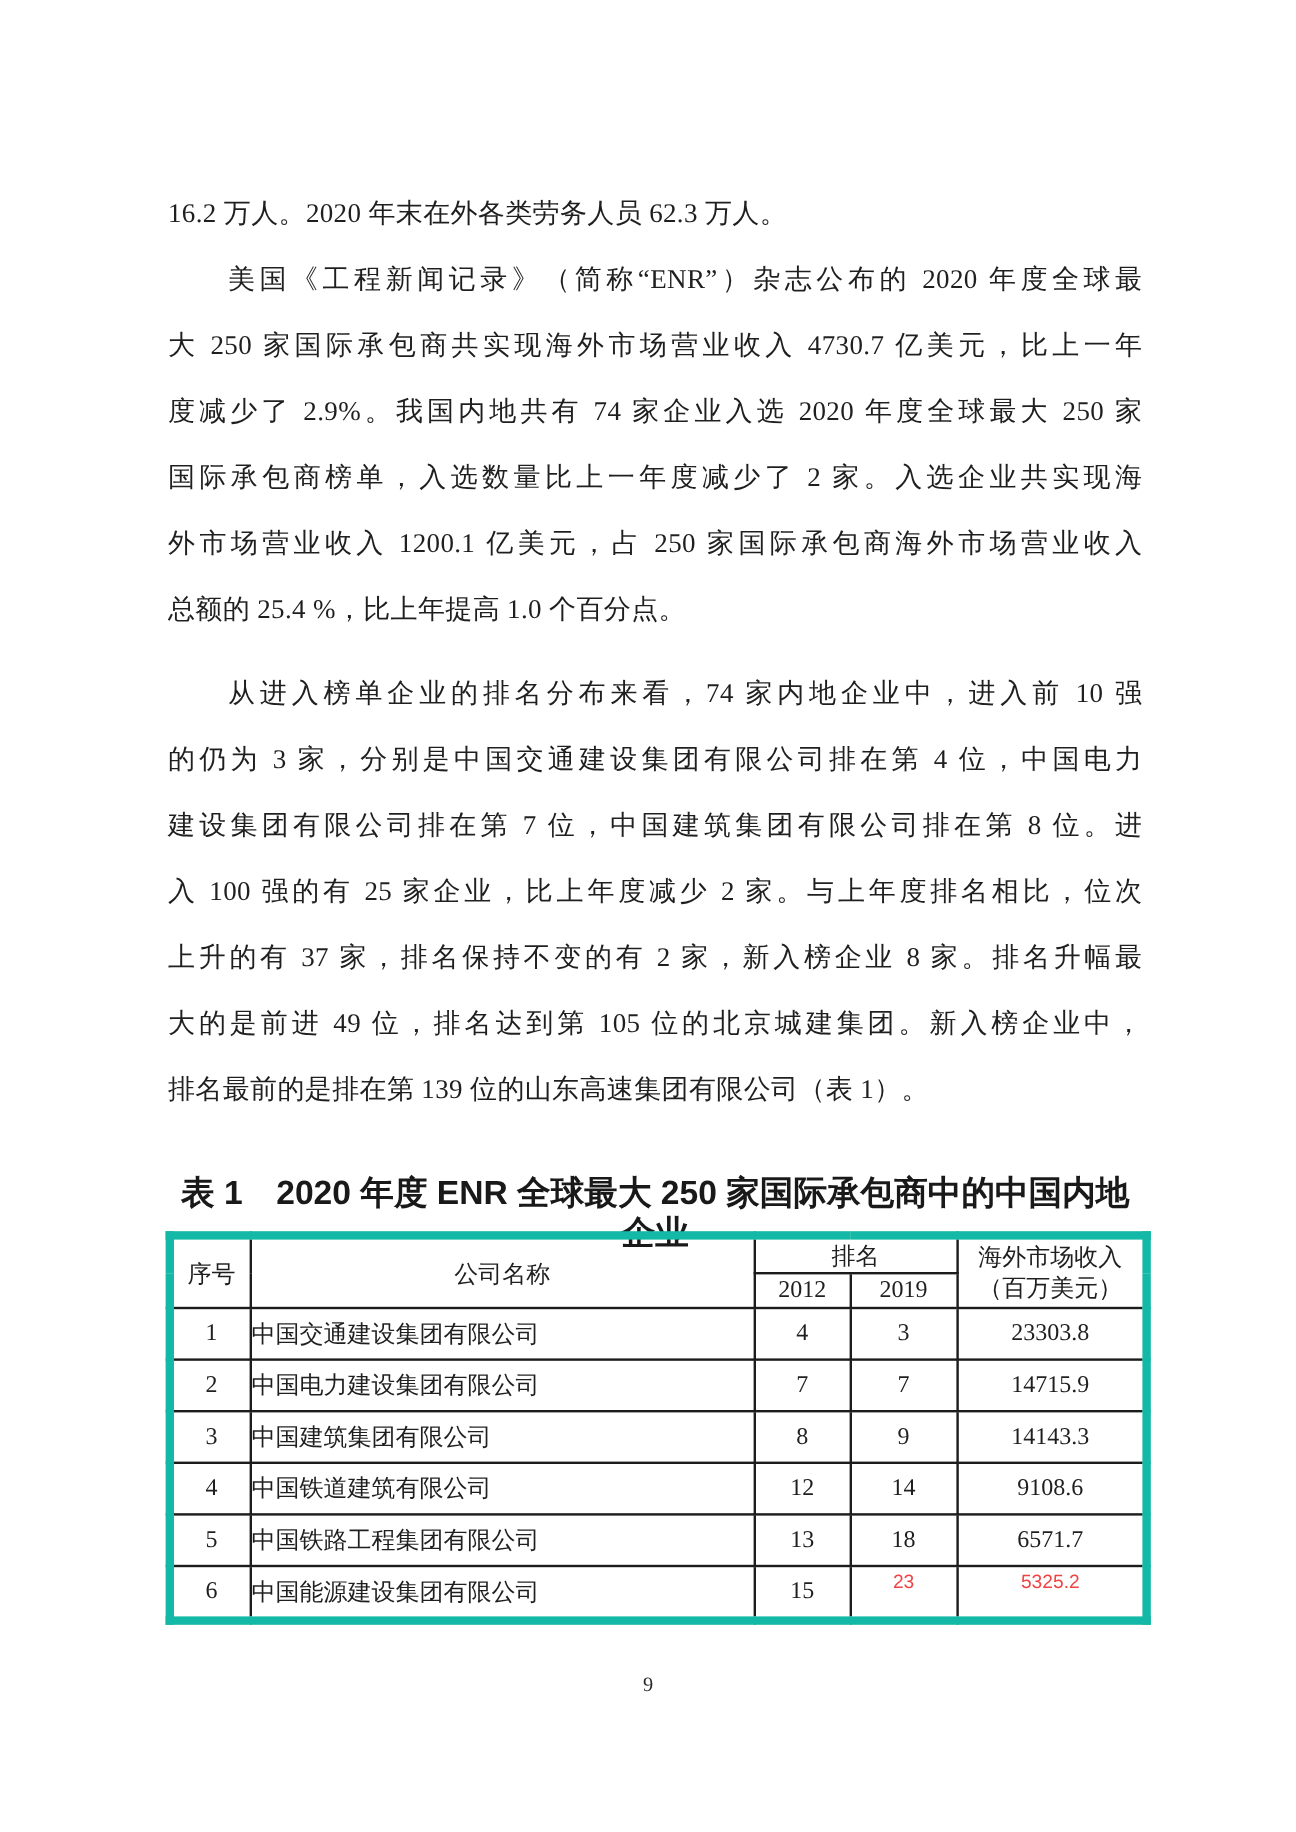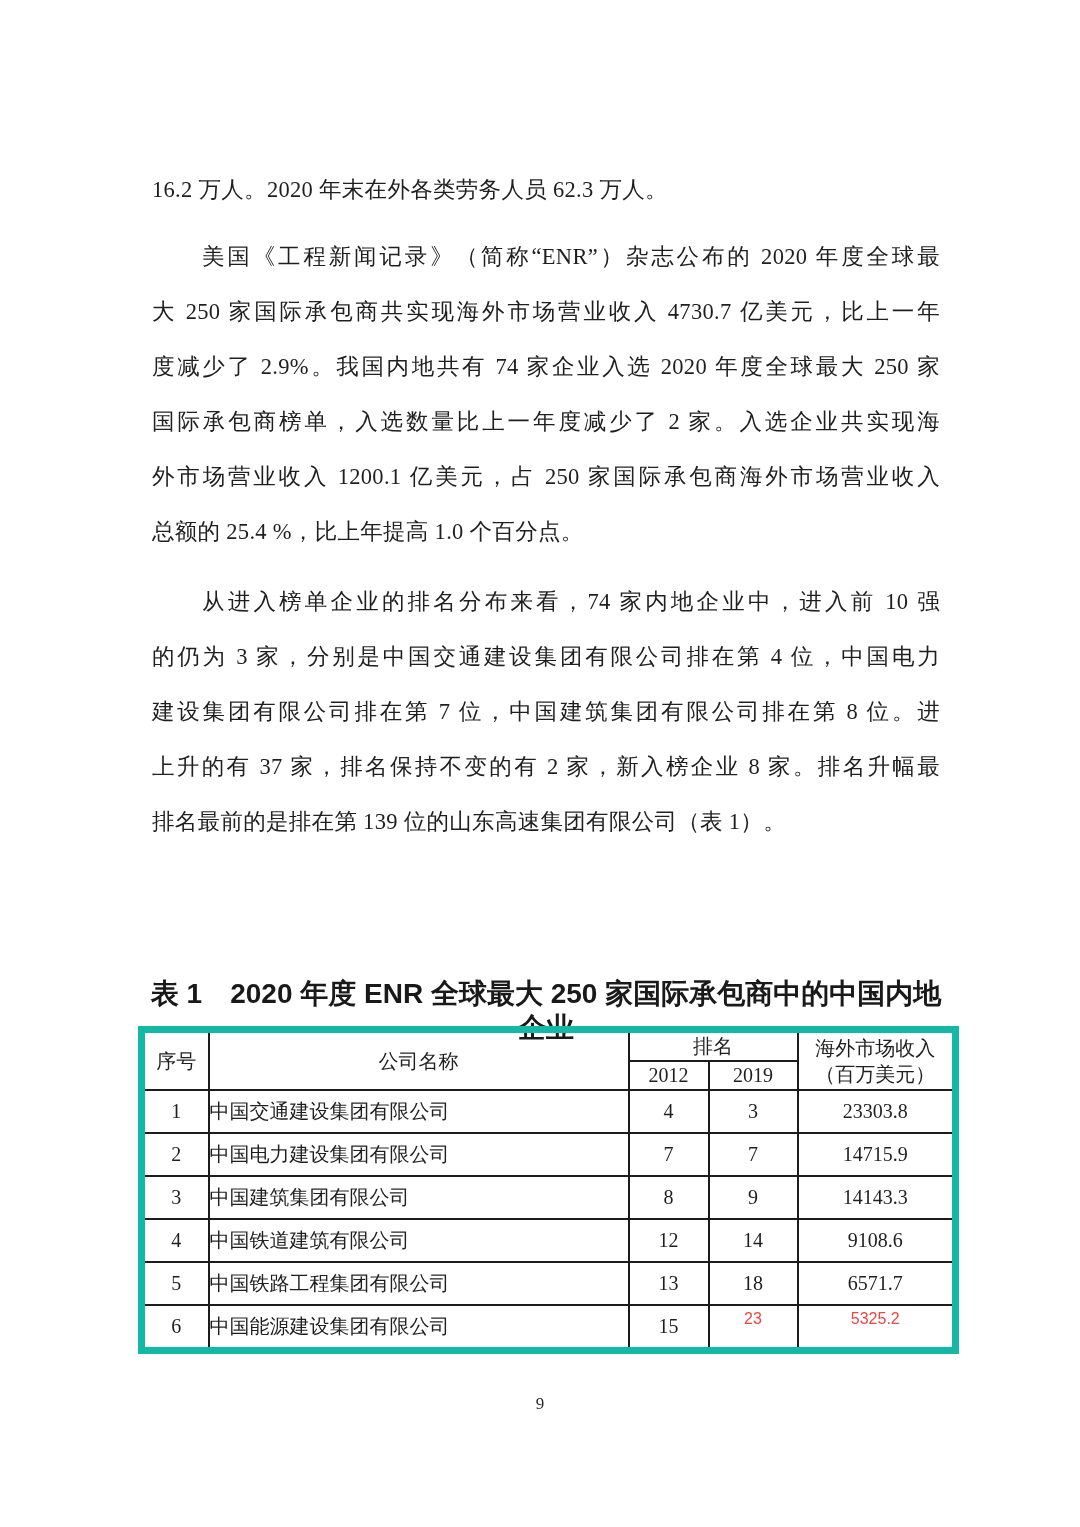--- a/index.html
+++ b/index.html
@@ -16,21 +16,21 @@
     color: #1f1f1f;
     font-family: "Liberation Serif", "DejaVu Serif", serif;
   }
   
   .textblock {
     position: absolute;
     left: 140px;
     top: 150px;
     width: 812px;
   }
-  .para { margin: 12px; }
+  .para { margin: 0; }
   .para.p3 { margin-top: 15px; }
   .bline {
     font-size: 22.5px;
     line-height: 55px;
     height: 55px;
     text-align: justify;
     text-align-last: justify;
     text-justify: inter-character;
     letter-spacing: 0.3px;
   }
@@ -118,21 +118,23 @@
       <div class="bline">度减少了 2.9%。我国内地共有 74 家企业入选 2020 年度全球最大 250 家</div>
       <div class="bline">国际承包商榜单，入选数量比上一年度减少了 2 家。入选企业共实现海</div>
       <div class="bline">外市场营业收入 1200.1 亿美元，占 250 家国际承包商海外市场营业收入</div>
       <div class="bline last">总额的 25.4 %，比上年提高 1.0 个百分点。</div>
     </div>
 
     <div class="para p3">
       <div class="bline indent">从进入榜单企业的排名分布来看，74 家内地企业中，进入前 10 强</div>
       <div class="bline">的仍为 3 家，分别是中国交通建设集团有限公司排在第 4 位，中国电力</div>
       <div class="bline">建设集团有限公司排在第 7 位，中国建筑集团有限公司排在第 8 位。进</div>
+      <div class="bline">入 100 强的有 25 家企业，比上年度减少 2 家。与上年度排名相比，位次</div>
       <div class="bline">上升的有 37 家，排名保持不变的有 2 家，新入榜企业 8 家。排名升幅最</div>
+      <div class="bline">大的是前进 49 位，排名达到第 105 位的北京城建集团。新入榜企业中，</div>
       <div class="bline last">排名最前的是排在第 139 位的山东高速集团有限公司（表 1）。</div>
     </div>
 
   </div>
 
   <div class="tbl-title">表 1　2020 年度 ENR 全球最大 250 家国际承包商中的中国内地企业</div>
 
   <table class="tbl">
     <colgroup>
       <col style="width:67px">

